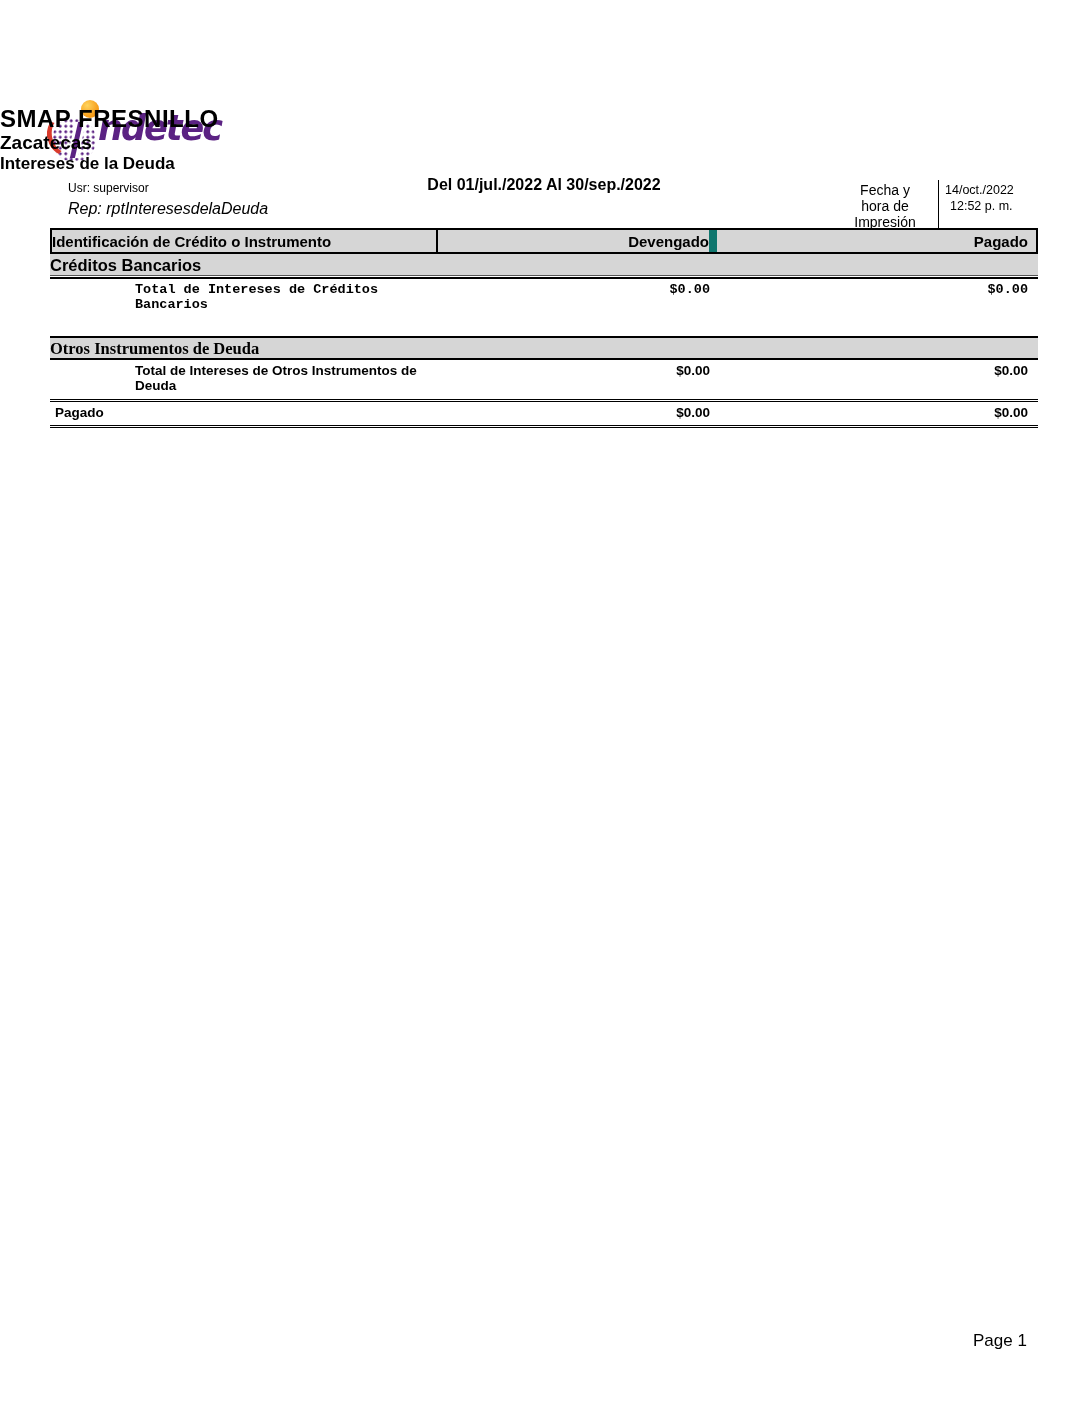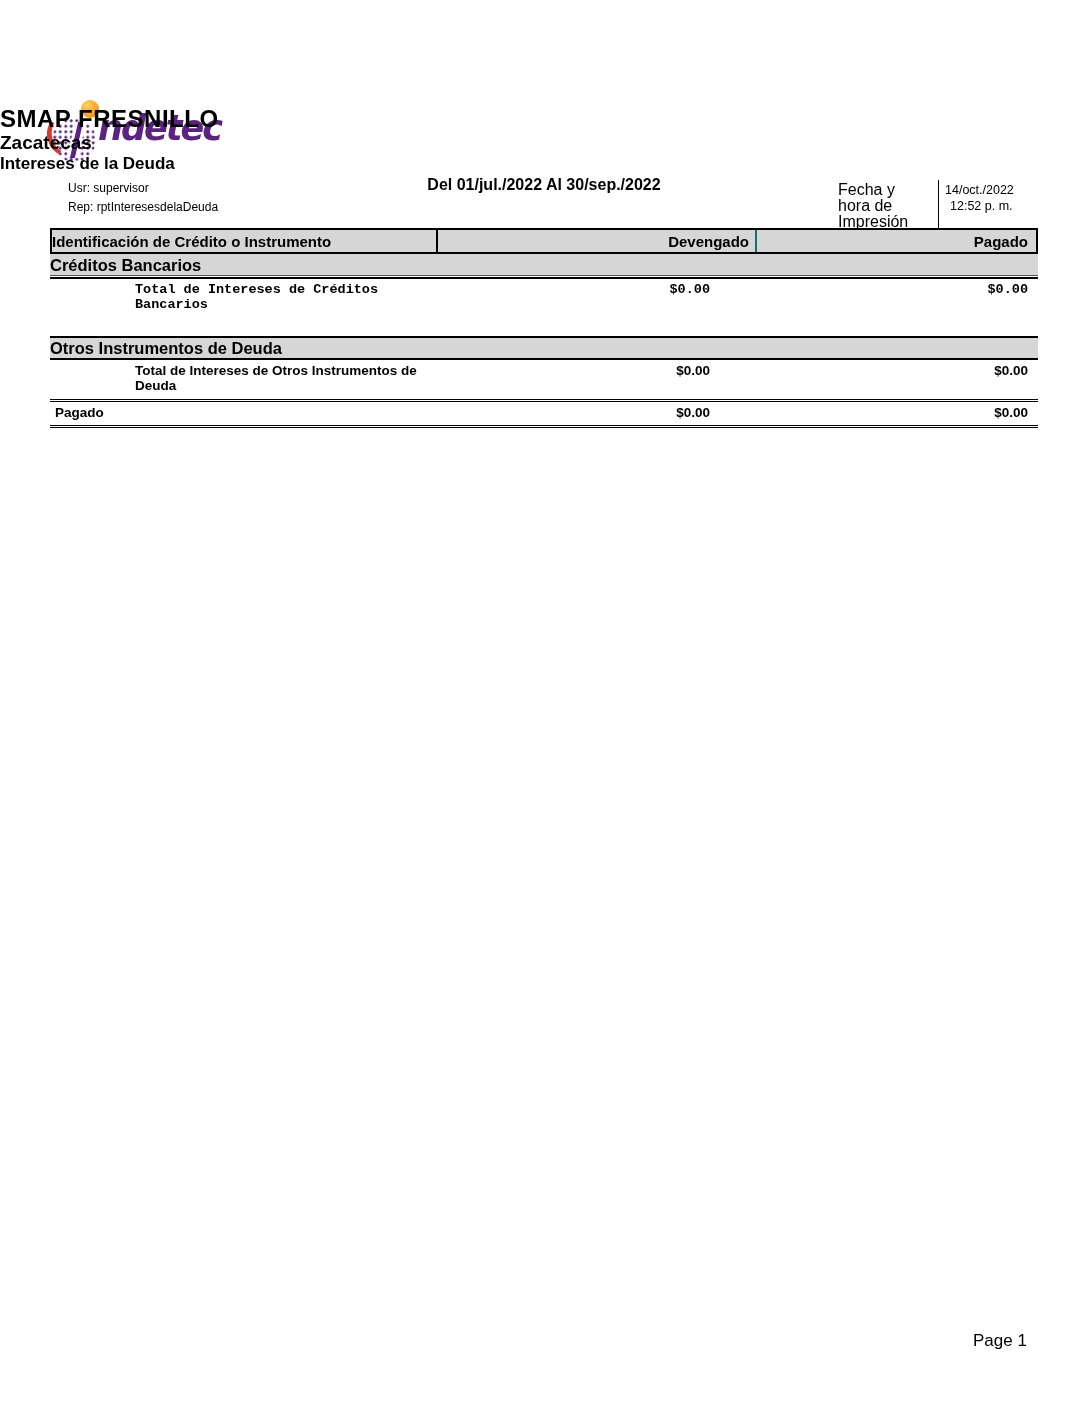--- a/index.html
+++ b/index.html
@@ -47,46 +47,46 @@
     font-style: italic; font-weight: bold;
     font-size: 35px; letter-spacing: -2px; color: #5b2283;
   }
   .t-org    { position: absolute; left: 0; width: 100%; top: 105px; font-size: 24px; font-weight: bold; letter-spacing: 0.5px; }
   .t-state  { position: absolute; left: 0; width: 100%; top: 132px; font-size: 19px; font-weight: bold; }
   .t-report { position: absolute; left: 0; width: 100%; top: 154px; font-size: 17px; font-weight: bold; }
   .t-period { position: absolute; left: 0; width: 100%; top: 176px; font-size: 16px; font-weight: bold; text-align: center; }
 
   
   .meta-usr { position: absolute; left: 68px; top: 181px; font-size: 12px; }
-  .meta-rep { position: absolute; left: 68px; top: 200px; font-size: 12px; }
+  .meta-rep { position: absolute; left: 68px; top: 200px; font-size: 16px; font-style: italic; }
 
   
   .print-info { position: absolute; left: 838px; top: 180px; display: flex; align-items: stretch; }
-  .print-label { width: 100px; text-align: left; font-size: 16px; line-height: 16px; padding-right: 6px; padding-top: 2px; }
+  .print-label { width: 100px; text-align: center; font-size: 14px; line-height: 16px; padding-right: 6px; padding-top: 2px; }
   .print-divider { width: 0; border-left: 1.5px solid #000; }
   .print-value { padding-left: 6px; font-size: 12.5px; line-height: 16px; padding-top: 2px; }
   .print-time { padding-left: 5px; }
 
   
   .report-table { position: absolute; left: 50px; top: 228px; width: 988px; font-weight: bold; }
   .thead {
     display: flex; background: #d6d6d6;
     border-top: 2px solid #000; border-bottom: 2px solid #000;
     font-size: 15px; height: 26px; align-items: center;
   }
   .th { height: 100%; display: flex; align-items: center; }
   .th-ident { width: 388px; border-left: 2px solid #000; border-right: 2px solid #000; }
-  .th-dev   { width: 279px; justify-content: flex-end; padding-right: 6px; border-right: 2px solid #0f766e; margin-left: 40px; }
+  .th-dev   { width: 279px; justify-content: flex-end; padding-right: 0; border-right: 8px solid #0f766e; }
   .th-pag   { flex: 1; justify-content: flex-end; padding-right: 8px; border-right: 2px solid #000; }
 
   .band {
     background: #d6d6d6; font-size: 16.5px; font-weight: bold;
     height: 22px; line-height: 22px; border-bottom: 1px solid #555;
   }
-  .band-bordered { border-top: 2px solid #000; border-bottom: 2px solid #000; height: 24px; line-height: 21px; }
+  .band-bordered { border-top: 2px solid #000; border-bottom: 2px solid #000; height: 24px; line-height: 21px; font-family: Liberation Serif, serif; }
 
   .trow { display: flex; font-size: 13.5px; padding: 3px 0 6px; }
   .row-line-top { border-top: 2px solid #000; margin-top: 1px; font-family: Liberation Mono, monospace; }
   .td-label { width: 388px; padding-left: 85px; }
   .td-label-flush { width: 388px; padding-left: 5px; }
   .td-dev { width: 279px; text-align: right; padding-right: 7px; }
   .td-pag { flex: 1; text-align: right; padding-right: 10px; }
 
   .section-gap { height: 18px; }
 

